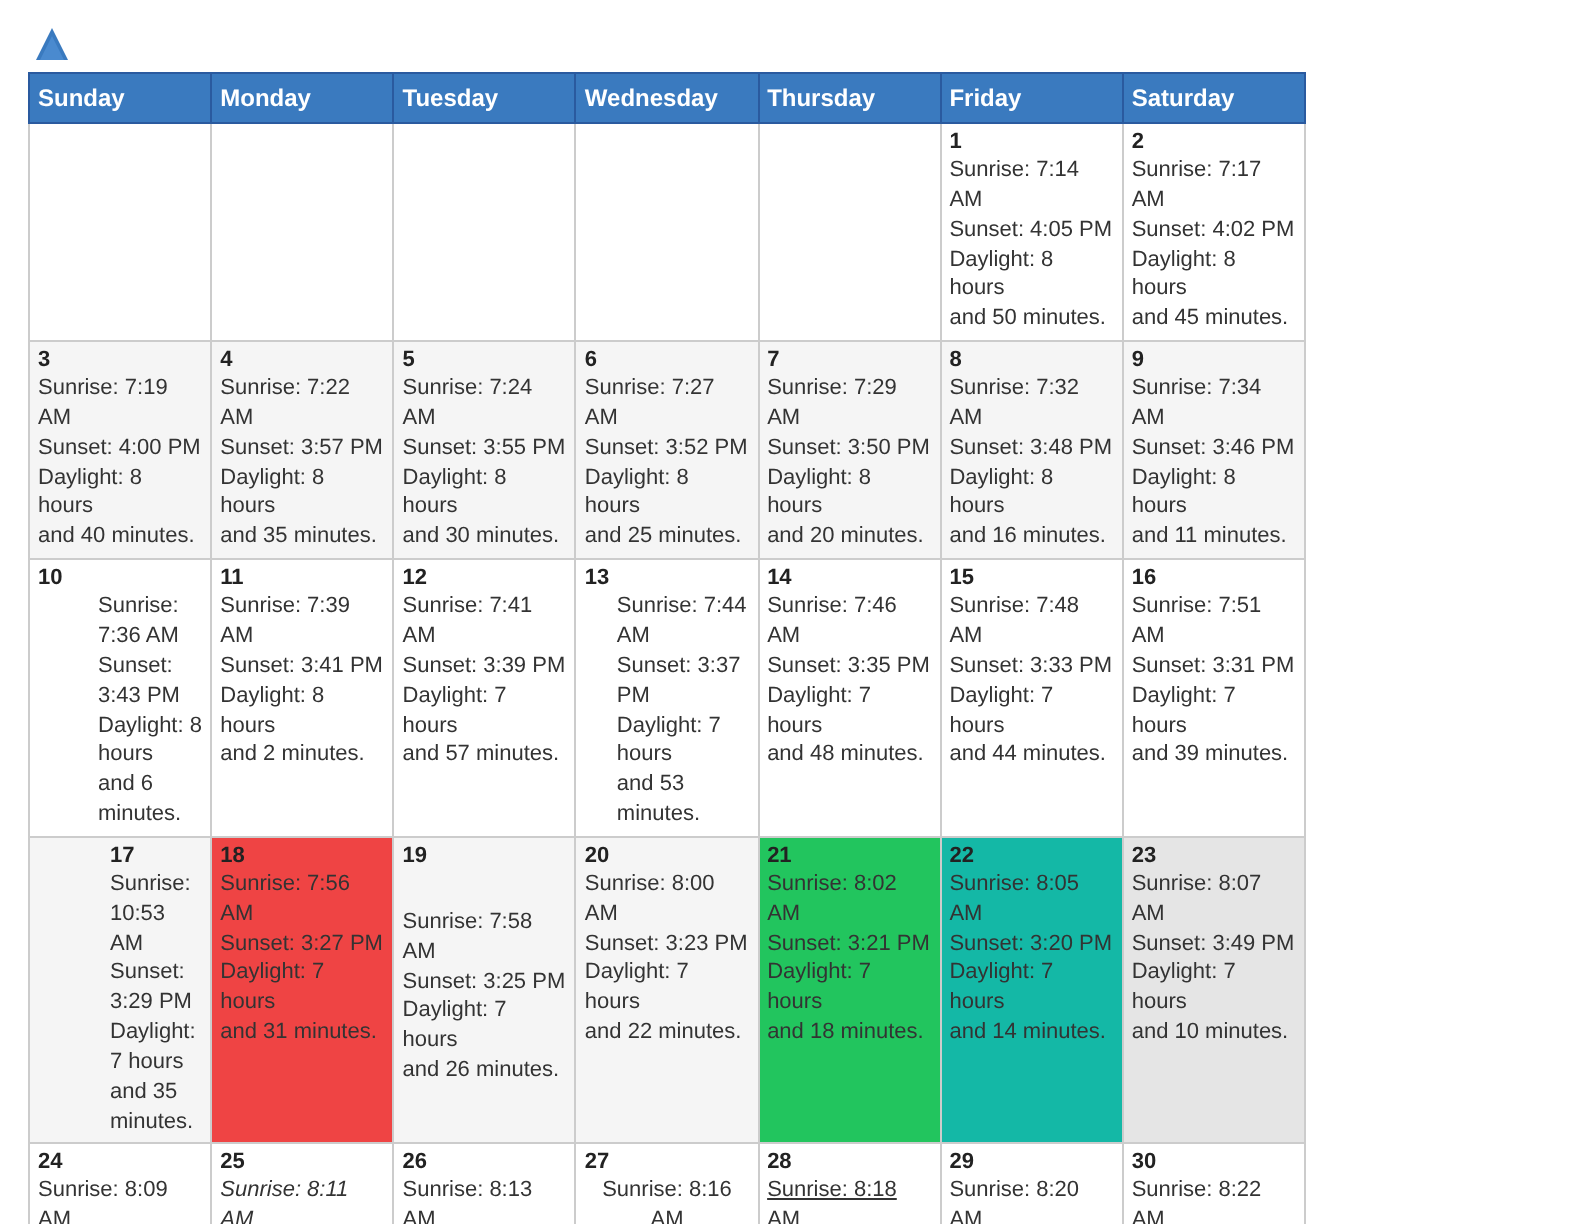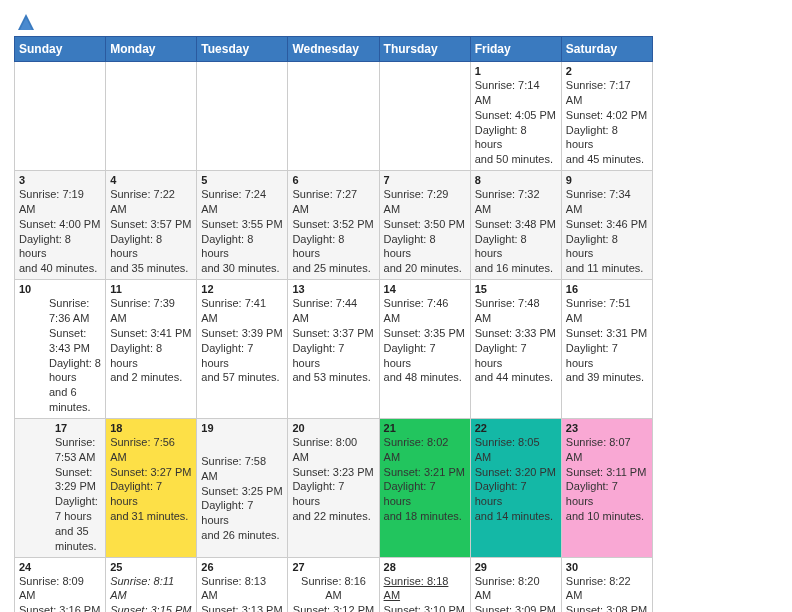--- a/index.html
+++ b/index.html
@@ -209,21 +209,21 @@
           </td>
           <td>
             <span class="day-num">12</span>
             <div class="day-info" style="white-space: pre-line;">Sunrise: 7:41 AM
 Sunset: 3:39 PM
 Daylight: 7 hours
 and 57 minutes.</div>
           </td>
           <td>
             <span class="day-num">13</span>
-            <div class="day-info" style="white-space: pre-line;">Sunrise: 7:44 AM
+            <div class="day-info" style="white-space: pre-line; margin-left: 16px;">Sunrise: 7:44 AM
 Sunset: 3:37 PM
 Daylight: 7 hours
 and 53 minutes.</div>
           </td>
           <td>
             <span class="day-num">14</span>
             <div class="day-info" style="white-space: pre-line;">Sunrise: 7:46 AM
 Sunset: 3:35 PM
 Daylight: 7 hours
 and 48 minutes.</div>
@@ -239,26 +239,26 @@
             <span class="day-num">16</span>
             <div class="day-info" style="white-space: pre-line;">Sunrise: 7:51 AM
 Sunset: 3:31 PM
 Daylight: 7 hours
 and 39 minutes.</div>
           </td>
         </tr>
         <tr>
           <td style="background: rgb(245, 245, 245); padding-left: 40px;">
             <span class="day-num">17</span>
-            <div class="day-info" style="white-space: pre-line;">Sunrise: 7:53 AM
+            <div class="day-info" style="white-space: pre-line;">Sunrise: 10:53 AM
 Sunset: 3:29 PM
 Daylight: 7 hours
 and 35 minutes.</div>
           </td>
-          <td style="background: #fde047;">
+          <td style="background: #ef4444;">
             <span class="day-num">18</span>
             <div class="day-info" style="white-space: pre-line;">Sunrise: 7:56 AM
 Sunset: 3:27 PM
 Daylight: 7 hours
 and 31 minutes.</div>
           </td>
           <td style="background: rgb(245, 245, 245);">
             <span class="day-num">19</span>
             <div class="day-info" style="white-space: pre-line; margin-top: 20px;">Sunrise: 7:58 AM
 Sunset: 3:25 PM
@@ -279,24 +279,24 @@
 Daylight: 7 hours
 and 18 minutes.</div>
           </td>
           <td style="background: #14b8a6;">
             <span class="day-num">22</span>
             <div class="day-info" style="white-space: pre-line;">Sunrise: 8:05 AM
 Sunset: 3:20 PM
 Daylight: 7 hours
 and 14 minutes.</div>
           </td>
-          <td style="background: #f9a8d4;">
+          <td style="background: #e5e5e5;">
             <span class="day-num">23</span>
             <div class="day-info" style="white-space: pre-line;">Sunrise: 8:07 AM
-Sunset: 3:11 PM
+Sunset: 3:49 PM
 Daylight: 7 hours
 and 10 minutes.</div>
           </td>
         </tr>
         <tr>
           <td>
             <span class="day-num">24</span>
             <div class="day-info" style="white-space: pre-line;">Sunrise: 8:09 AM
 Sunset: 3:16 PM
 Daylight: 7 hours

